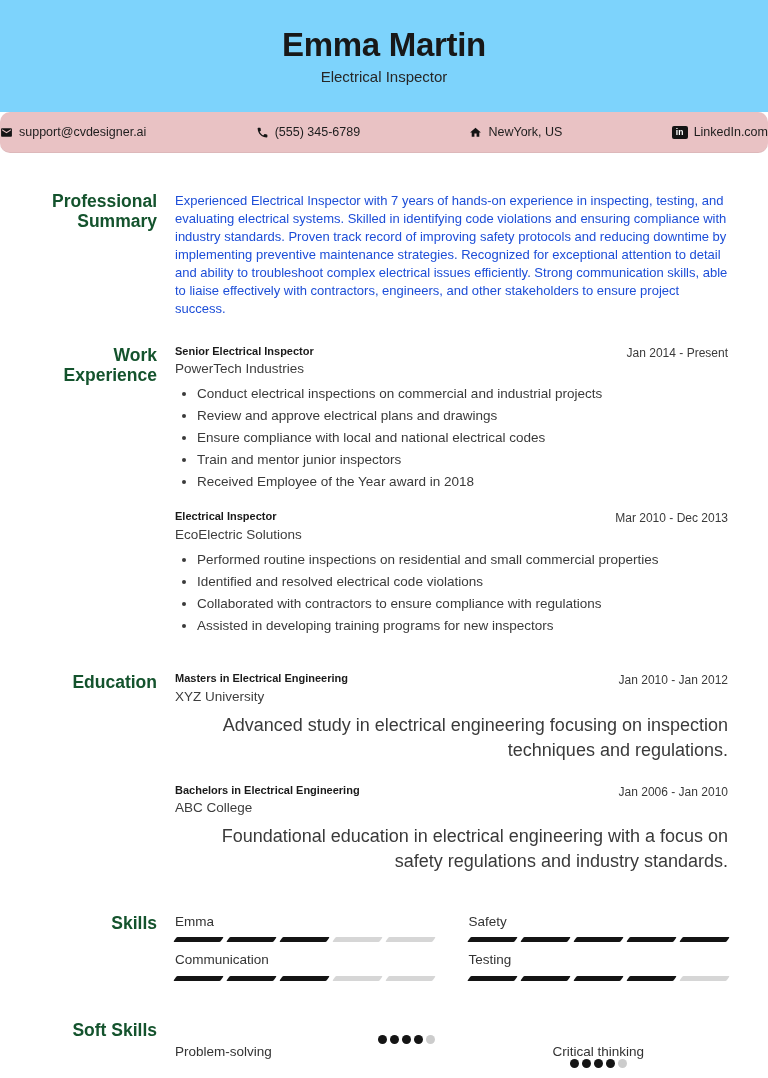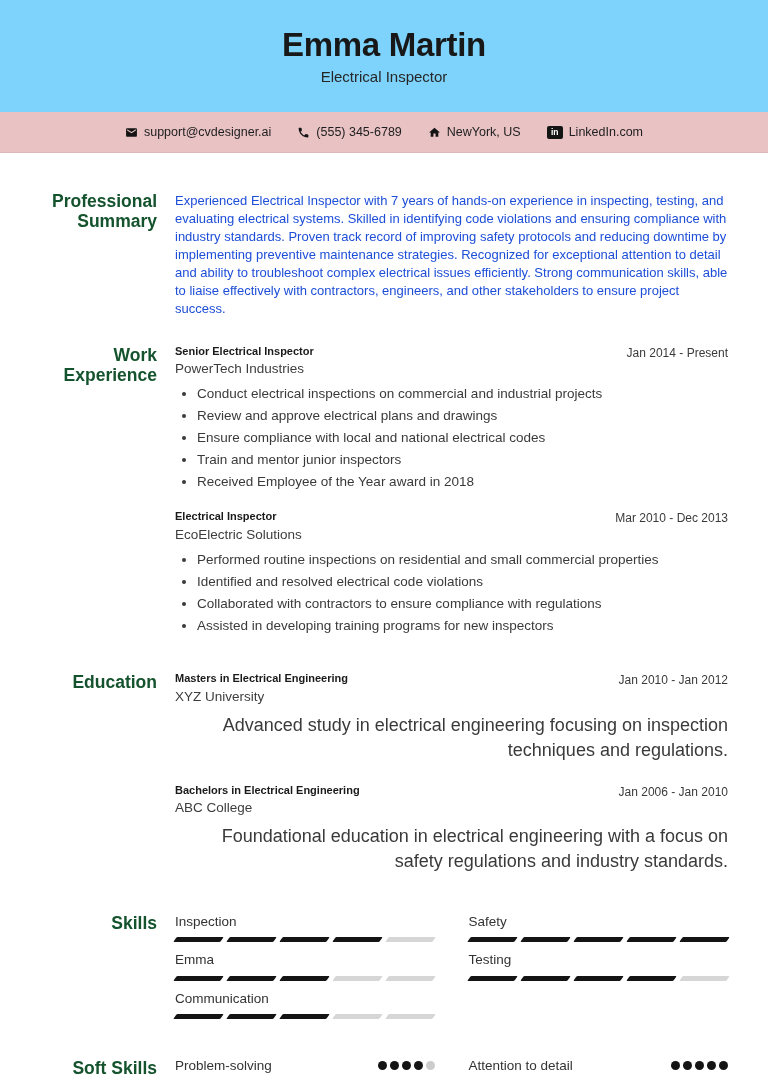--- a/index.html
+++ b/index.html
@@ -13,21 +13,21 @@
     background:#7dd3fc;height:112px;display:flex;flex-direction:column;
     align-items:center;justify-content:center;text-align:center;
   }
   .name{
     font-size:33px;font-weight:bold;color:#181818;margin:0;
     letter-spacing:-.3px;line-height:1.1;
   }
   .subtitle{font-size:15px;color:#262626;margin-top:5px;}
   .contact-bar{
     background:#e9c2c4;height:40px;display:flex;align-items:center;
-    justify-content:center;gap:26px;border-bottom:1px solid rgba(0,0,0,.05);
+    justify-content:space-between;gap:26px;border-bottom:1px solid rgba(0,0,0,.05);border-radius:10px;
   }
   .contact-item{
     display:inline-flex;align-items:center;gap:6px;font-size:12.5px;color:#1d1d1d;
   }
   .cicon{width:13px;height:13px;display:inline-block;flex:0 0 auto;}
   .cicon svg{width:13px;height:13px;display:block;fill:#141414;}
   .li-badge{
     width:16px;height:13px;background:#141414;color:#fff;border-radius:2px;
     font-size:8.5px;font-weight:bold;display:inline-flex;align-items:center;
     justify-content:center;line-height:1;flex:0 0 auto;
@@ -64,21 +64,21 @@
   .bar{display:flex;gap:6px;margin-top:7px;height:5px;}
   .seg{flex:1;height:5px;background:#d6d6d6;border-radius:1px;transform:skewX(-35deg);}
   .bar[data-level="5"] .seg:nth-child(-n+5),
   .bar[data-level="4"] .seg:nth-child(-n+4),
   .bar[data-level="3"] .seg:nth-child(-n+3),
   .bar[data-level="2"] .seg:nth-child(-n+2),
   .bar[data-level="1"] .seg:nth-child(-n+1){background:#141414;}
   
   .soft-row{display:flex;justify-content:space-between;align-items:center;margin-bottom:14px;}
   .soft-row:last-child{margin-bottom:0;flex-direction:column;}
-  .soft-label{font-size:13.5px;color:#333;}
+  .soft-label{font-size:13.5px;color:#333;margin-top:24px;}
   .dots{display:inline-flex;gap:3px;}
   .dot{width:9px;height:9px;border-radius:50%;background:#cccccc;}
   .dots[data-level="5"] .dot:nth-child(-n+5),
   .dots[data-level="4"] .dot:nth-child(-n+4),
   .dots[data-level="3"] .dot:nth-child(-n+3),
   .dots[data-level="2"] .dot:nth-child(-n+2),
   .dots[data-level="1"] .dot:nth-child(-n+1){background:#141414;}
 </style>
 </head>
 <body>
@@ -197,30 +197,20 @@
         </article>
 
       </div>
     </section>
 
     <section class="row mb-skills">
       <div class="sec-label">Skills</div>
       <div class="sec-content two-col">
         <div>
           <div class="skill">
-            <div class="skill-label">Inspection</div>
-            <div class="bar" data-level="4">
-              <span class="seg"></span>
-                <span class="seg"></span>
-                <span class="seg"></span>
-                <span class="seg"></span>
-                <span class="seg"></span>
-            </div>
-          </div>
-          <div class="skill">
             <div class="skill-label">Emma</div>
             <div class="bar" data-level="3">
               <span class="seg"></span>
                 <span class="seg"></span>
                 <span class="seg"></span>
                 <span class="seg"></span>
                 <span class="seg"></span>
             </div>
           </div>
           <div class="skill">
@@ -279,30 +269,20 @@
               <span class="dot"></span>
                 <span class="dot"></span>
                 <span class="dot"></span>
                 <span class="dot"></span>
                 <span class="dot"></span>
             </span>
           </div>
         </div>
         <div>
           <div class="soft-row">
-            <span class="soft-label">Attention to detail</span>
-            <span class="dots" data-level="5">
-              <span class="dot"></span>
-                <span class="dot"></span>
-                <span class="dot"></span>
-                <span class="dot"></span>
-                <span class="dot"></span>
-            </span>
-          </div>
-          <div class="soft-row">
             <span class="soft-label">Critical thinking</span>
             <span class="dots" data-level="4">
               <span class="dot"></span>
                 <span class="dot"></span>
                 <span class="dot"></span>
                 <span class="dot"></span>
                 <span class="dot"></span>
             </span>
           </div>
         </div>

